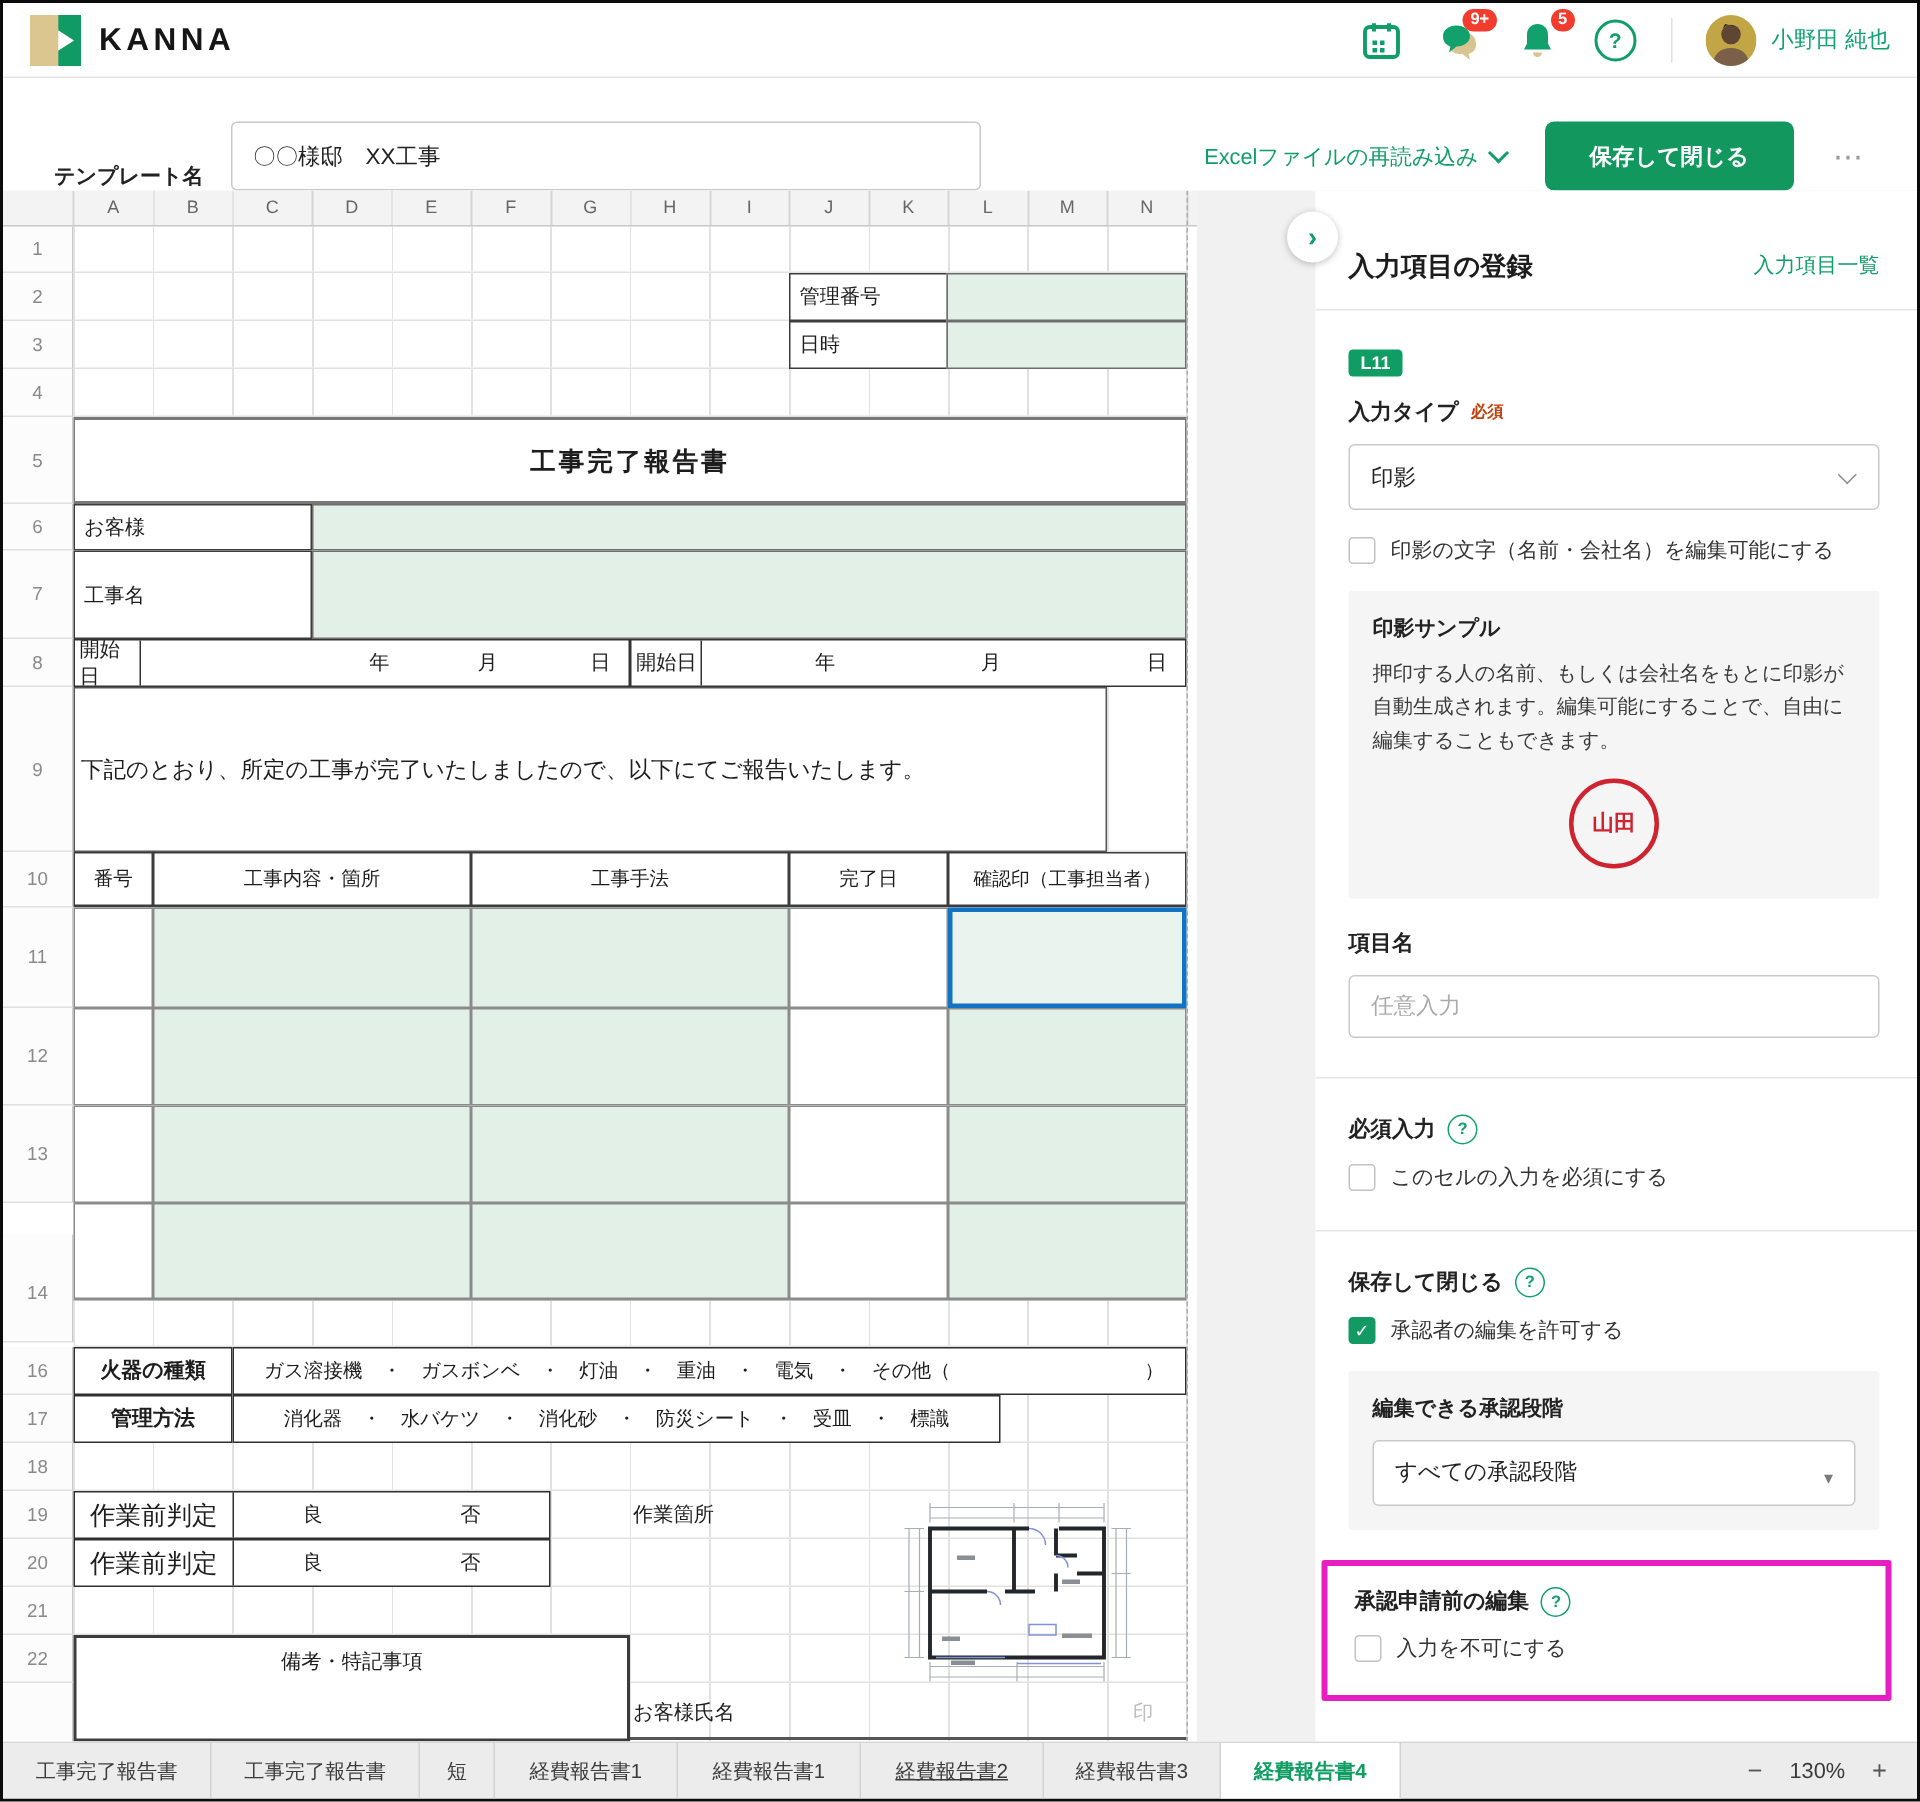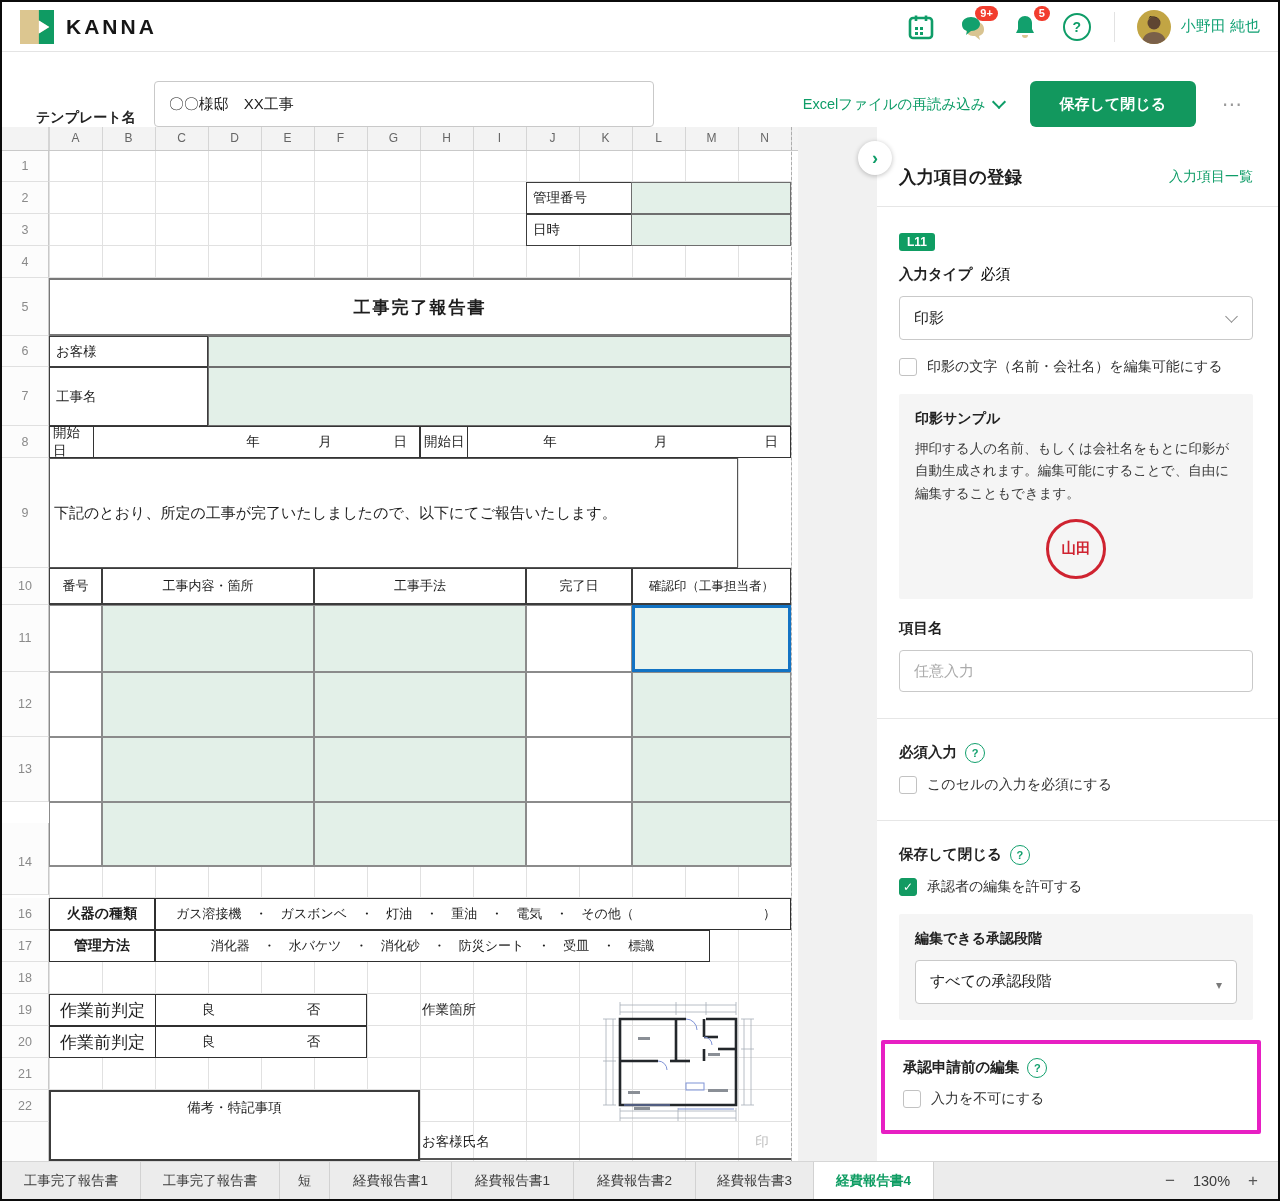--- a/index.html
+++ b/index.html
@@ -73,21 +73,21 @@
   .collapse-btn{position:absolute;left:856px;top:14px;width:34px;height:34px;border-radius:50%;background:#fff;
       box-shadow:0 1px 5px rgba(0,0,0,.25);display:flex;align-items:center;justify-content:center;
       color:#0f9d68;font-size:18px;font-weight:bold;z-index:10;cursor:pointer}
   .ptitle-row{display:flex;justify-content:space-between;align-items:center;margin-top:38px}
   .ptitle{font-size:17.5px;font-weight:bold;color:#1c1c1c}
   .plink{color:#0f9d68;font-size:14px;cursor:pointer}
   .pdivider{height:1px;background:#e6e6e6;margin:17px -25px 0 -22px}
   .cellref{display:inline-block;background:#0f9d63;color:#fff;font-size:12px;font-weight:bold;
            border-radius:3px;padding:2px 8px;margin-top:26px}
   .flabel{font-size:14.5px;font-weight:bold;color:#222;margin-top:14px;display:flex;align-items:center;gap:8px}
-  .req{color:#000000;font-size:15px;font-weight:normal}
+  .req{color:#c2410c;font-size:11px;font-weight:bold}
   .selectbox{position:relative;margin-top:12px;height:42px;border:1px solid #c9c9c9;border-radius:4px;
       display:flex;align-items:center;padding:0 14px;font-size:15px;color:#222;cursor:pointer;background:#fff}
   .selectbox .sarrow{position:absolute;right:16px;top:15px;width:8px;height:8px;border-right:1.8px solid #8a8a8a;
       border-bottom:1.8px solid #8a8a8a;transform:rotate(45deg)}
   .selectbox .tri{position:absolute;right:14px;top:17px;color:#7a7a7a;font-size:12px}
   .ckrow{display:flex;align-items:flex-end;gap:10px;margin-top:18px;font-size:14px;color:#333}
   .ckbox{width:18px;height:18px;border:1.5px solid #c2c2c2;border-radius:3px;box-sizing:border-box;
          background:#fff;flex:none;cursor:pointer}
   .ckbox.checked{background:#129a62;border-color:#129a62;color:#fff;display:flex;align-items:center;
          justify-content:center;font-size:12px;font-weight:bold}
@@ -287,21 +287,21 @@
     <div class="cell hcell" style="left:630px;top:441px;width:159px;height:37px;font-size:12.5px">確認印（工事担当者）</div>
 
     <div class="selcell" style="left:630px;top:478px;width:159px;height:67px"></div>
 
     <div class="cell firelabel" style="left:47px;top:771px;width:106px;height:32px">火器の種類</div>
     <div class="cell fireitems" style="left:153px;top:771px;width:636px;height:32px">
       <span>ガス溶接機　・　ガスボンベ　・　灯油　・　重油　・　電気　・　その他（</span>
       <span>）</span>
     </div>
     <div class="cell firelabel" style="left:47px;top:803px;width:106px;height:32px">管理方法</div>
-    <div class="cell fireitems2" style="left:153px;top:803px;width:555px;height:32px">消化器　・　水バケツ　・　消化砂　・　防災シート　・　受皿　・　標識</div>
+    <div class="cell fireitems2" style="left:153px;top:803px;width:512px;height:32px">消化器　・　水バケツ　・　消化砂　・　防災シート　・　受皿　・　標識</div>
 
     <div class="cell hanteibox" style="left:47px;top:867px;width:318px;height:32px">
       <span class="hl">作業前判定</span>
       <span class="hv">良</span>
       <span class="hv">否</span>
     </div>
     <div class="cell hanteibox" style="left:47px;top:899px;width:318px;height:32px">
       <span class="hl">作業前判定</span>
       <span class="hv">良</span>
       <span class="hv">否</span>
@@ -469,21 +469,21 @@
   </div>
 </div>
 
 <div class="tabbar">
   <div id="tabs" style="display:flex">
       <div class="tab" style="width: 139px;">工事完了報告書</div>
       <div class="tab" style="width: 139px;">工事完了報告書</div>
       <div class="tab" style="width: 50px;">短</div>
       <div class="tab" style="width: 122px;">経費報告書1</div>
       <div class="tab" style="width: 122px;">経費報告書1</div>
-      <div class="tab" style="width: 122px;">経費報告書2</div>
+      <div class="tab" style="width: 122px; text-decoration: underline;">経費報告書2</div>
       <div class="tab" style="width: 118px;">経費報告書3</div>
       <div class="tab active" style="width: 120px;">経費報告書4</div>
     </div>
   <div class="zoomctl">
     <span class="zbtn">−</span>
     <span>130%</span>
     <span class="zbtn">+</span>
   </div>
 </div>
 

